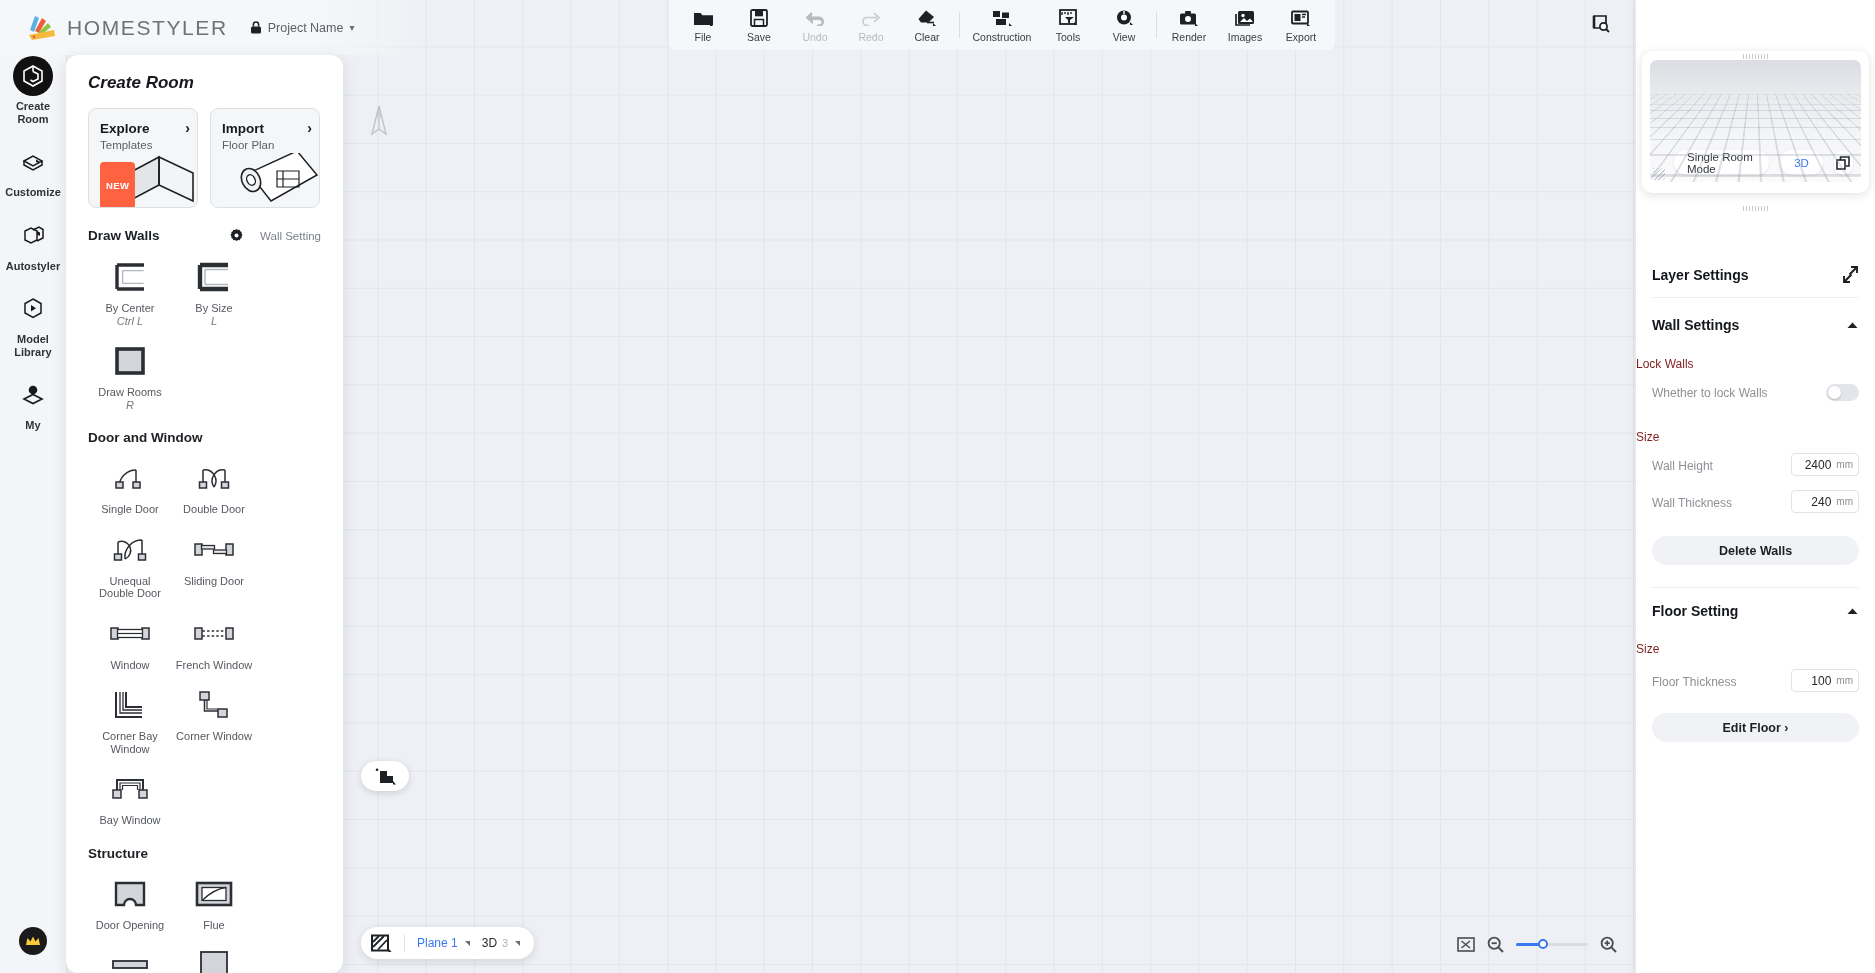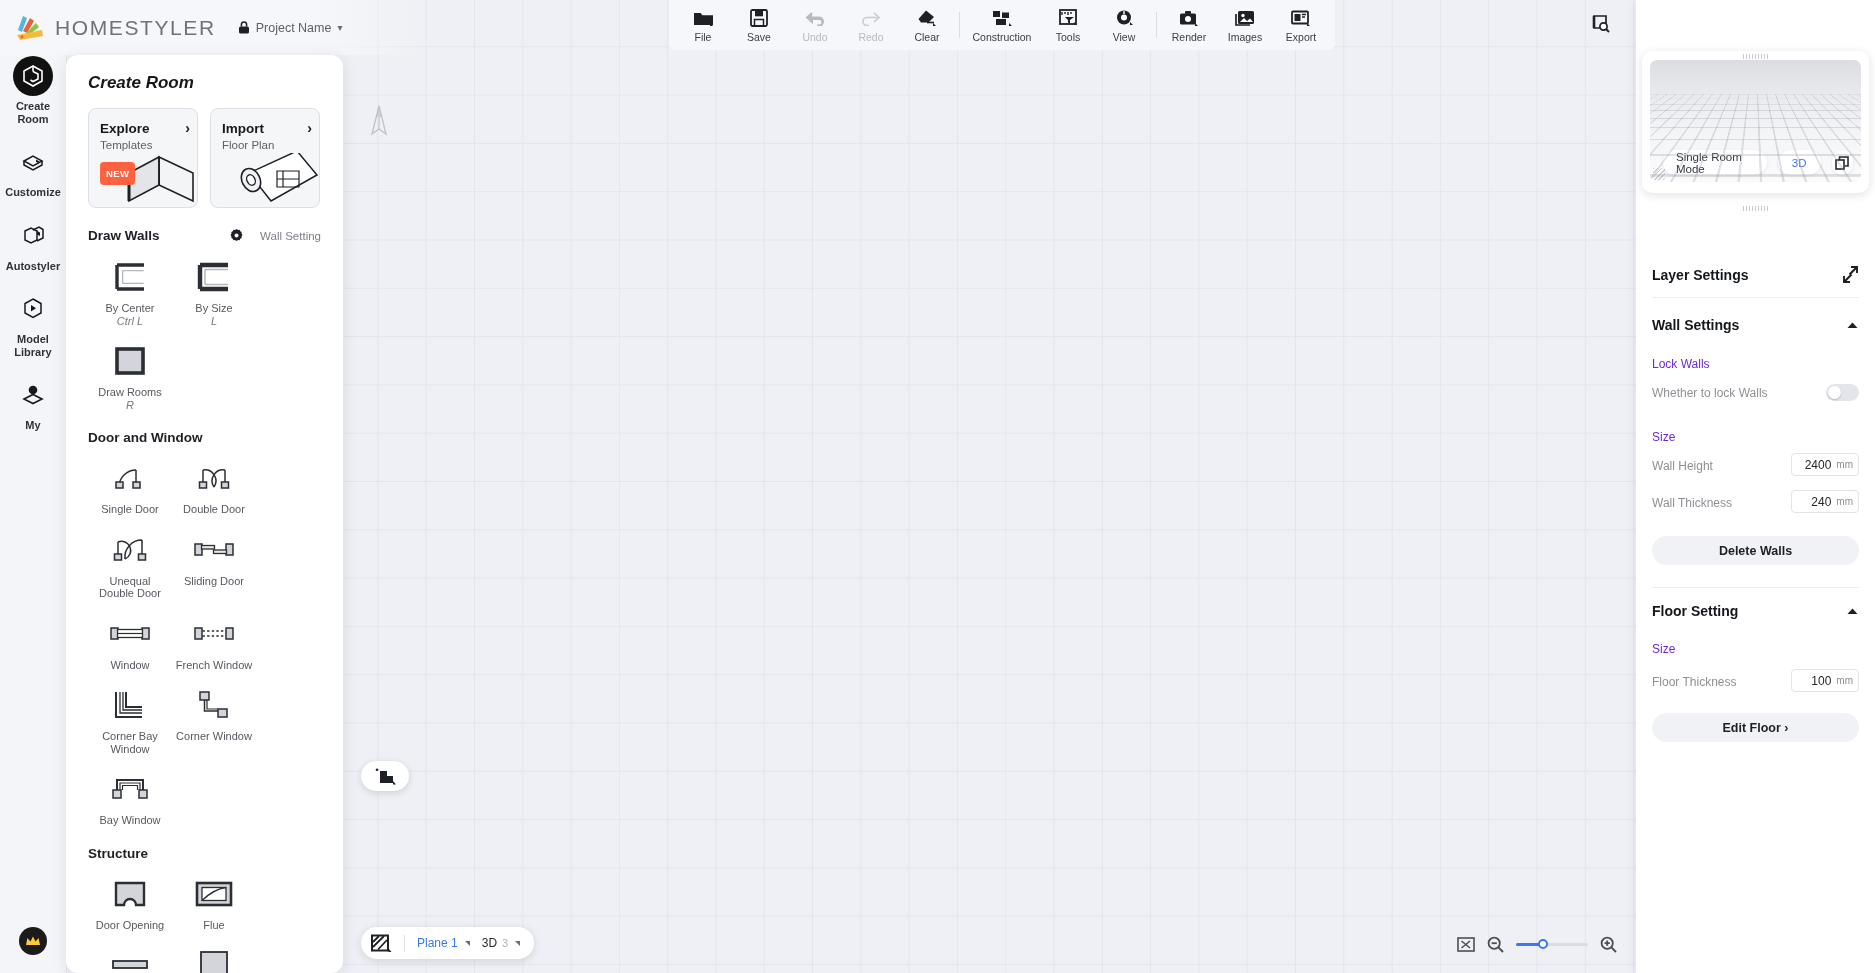--- a/index.html
+++ b/index.html
@@ -26,21 +26,21 @@
     opacity: .45;
   }
 
   
   .topbar {
     position: absolute; left: 0; top: 0; width: 1875px; height: 55px;
     pointer-events: none;
   }
   .brand-wrap {
     position: absolute; left: 0; top: 0; height: 55px;
-    display: flex; align-items: center; padding-left: 12px;
+    display: flex; align-items: center; padding-left: 24px;
     background: linear-gradient(to right,#f6f7fa 0%, #f6f7fa 72%, rgba(246,247,250,0) 100%);
     width: 430px;
   }
   .logo { width: 34px; height: 30px; margin-right: 9px; }
   .brand-name {
     font-size: 21px; letter-spacing: 1.6px; color: #6f7277; font-weight: 400;
   }
   .proj {
     display: flex; align-items: center; margin-left: 22px; gap: 6px;
     font-size: 12.5px; color: #5d6166;
@@ -117,21 +117,21 @@
     width: 110px; height: 100px; border: 1px solid #dcdfe4; border-radius: 8px;
     background: #f5f6f8; position: relative; overflow: hidden; cursor: pointer;
     padding: 11px 0 0 11px;
   }
   .card-h { display: flex; align-items: center; width: 90px; justify-content: space-between; }
   .card-h b { font-size: 13.5px; color: #17191d; }
   .card-h .ar { font-size: 14px; color: #17191d; font-weight: bold; }
   .card-sub { font-size: 11.5px; color: #5d6166; margin-top: 3px; }
   .badge-new {
     position: absolute; left: 11px; top: 53px; background: #ff6240; color: #fff;
-    font-size: 9.5px; font-weight: bold; border-radius: 4px; padding: 6px 6px;
+    font-size: 9.5px; font-weight: bold; border-radius: 4px; padding: 18px 6px;
     letter-spacing: .4px; z-index: 3;
   }
   .card-art { position: absolute; right: 0px; bottom: 0px; }
 
   .sec-head {
     display: flex; align-items: center; justify-content: space-between;
     margin: 4px 0 14px 0;
   }
   .sec-title { font-size: 13.5px; font-weight: bold; color: #1d2024; }
   .wall-setting {
@@ -171,21 +171,21 @@
   }
   .persp-grid {
     position: absolute; left: -60%; top: 28%; width: 220%; height: 120%;
     background-image:
       repeating-linear-gradient(to right, rgba(150,155,168,.30) 0 1px, transparent 1px 9px),
       repeating-linear-gradient(to bottom, rgba(150,155,168,.30) 0 1px, transparent 1px 9px);
     transform: perspective(110px) rotateX(62deg);
     transform-origin: 50% 0%;
   }
   .pv-btns {
-    position: absolute; left: 13px; bottom: 7px; right: 8px;
+    position: absolute; left: 24px; bottom: 7px; right: 8px;
     display: flex; align-items: flex-end; gap: 11px;
   }
   .pill {
     background: #fff; border-radius: 14px; height: 25px;
     display: flex; align-items: center; justify-content: center;
     font-size: 11.5px; color: #33373c; padding: 0 13px; cursor: pointer;
     box-shadow: 0 1px 3px rgba(0,0,0,.10);
   }
   .pill.mode3d { color: #3a78f2; padding: 0 14px; }
   .pill.sq { width: 27px; padding: 0; }
@@ -198,21 +198,21 @@
     position: absolute; left: 50%; transform: translateX(-50%); top: 206px;
     width: 26px; height: 5px;
     background: repeating-linear-gradient(to right,#c6c9ce 0 1.4px, transparent 1.4px 3px);
   }
   .rp-sec {
     position: absolute; left: 16px; width: 207px;
     display: flex; align-items: center; justify-content: space-between;
   }
   .rp-h { font-size: 14px; font-weight: bold; color: #14171b; }
   .rp-div { position: absolute; left: 16px; width: 207px; height: 1px; background: #eceef1; }
-  .rp-lab-strong { position: absolute; left: 16px; font-size: 12px; color: #6d28d9; }
+  .rp-lab-strong { position: absolute; left: 0; font-size: 12px; color: #7f1d1d; }
   .rp-lab { position: absolute; left: 16px; font-size: 12px; color: #8d9095; }
   .toggle {
     position: absolute; right: 16px; width: 33px; height: 17px; border-radius: 9px;
     background: #e3e5ea; cursor: pointer;
   }
   .toggle::after {
     content: ''; position: absolute; left: 2px; top: 2px; width: 13px; height: 13px;
     border-radius: 50%; background: #fff; box-shadow: 0 1px 2px rgba(0,0,0,.2);
   }
   .numbox {

